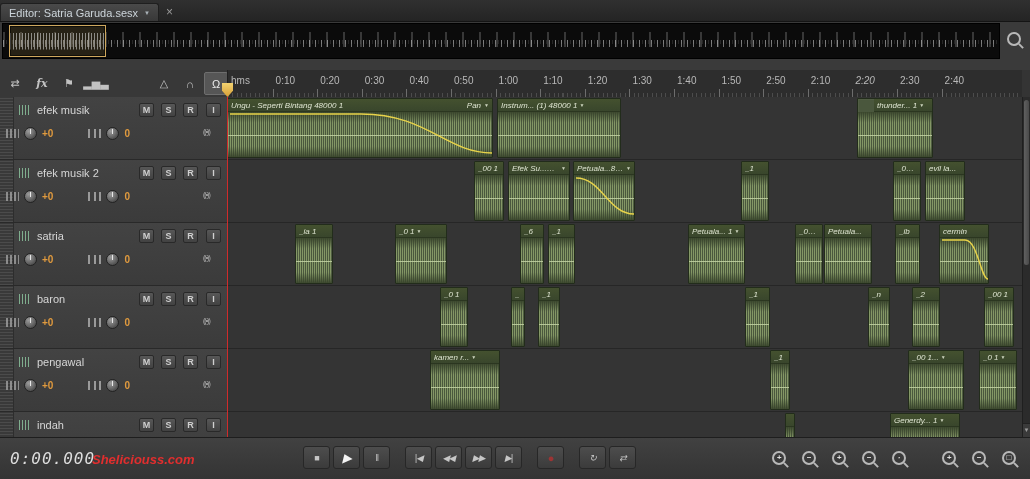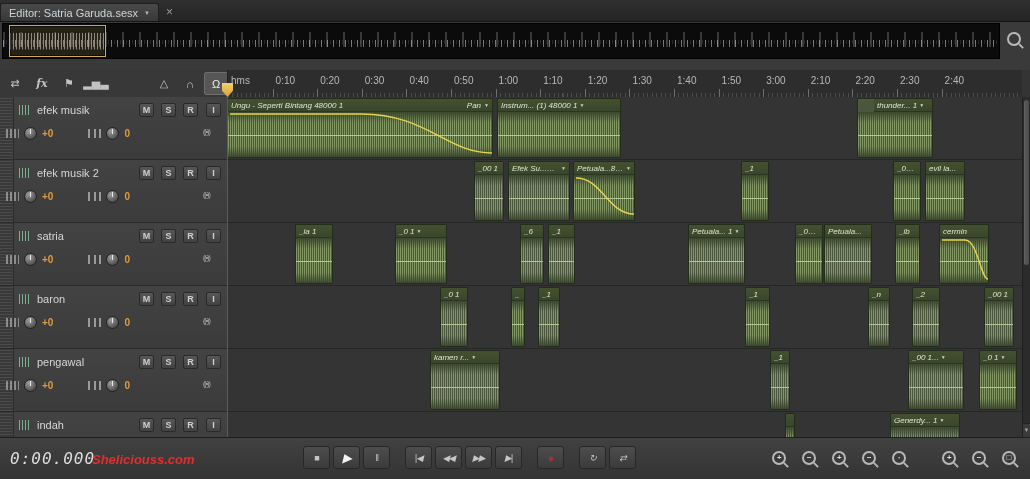--- a/index.html
+++ b/index.html
@@ -172,25 +172,25 @@
       <span class="rlabel" style="left: 315.2px;">1:10</span>
       <div class="rtick" style="left: 356.8px;"></div>
       <span class="rlabel" style="left: 359.8px;">1:20</span>
       <div class="rtick" style="left: 401.4px;"></div>
       <span class="rlabel" style="left: 404.4px;">1:30</span>
       <div class="rtick" style="left: 446px;"></div>
       <span class="rlabel" style="left: 449px;">1:40</span>
       <div class="rtick" style="left: 490.6px;"></div>
       <span class="rlabel" style="left: 493.6px;">1:50</span>
       <div class="rtick" style="left: 535.2px;"></div>
-      <span class="rlabel" style="left: 538.2px;">3:00</span>
+      <span class="rlabel" style="left: 538.2px;">2:50</span>
       <div class="rtick" style="left: 579.8px;"></div>
       <span class="rlabel" style="left: 582.8px;">2:10</span>
       <div class="rtick" style="left: 624.4px;"></div>
-      <span class="rlabel" style="left: 627.4px;">2:20</span>
+      <span class="rlabel" style="left: 627.4px; font-style: italic;">2:20</span>
       <div class="rtick" style="left: 669px;"></div>
       <span class="rlabel" style="left: 672px;">2:30</span>
       <div class="rtick" style="left: 713.6px;"></div>
       <span class="rlabel" style="left: 716.6px;">2:40</span>
     </div>
   <div class="ruler-corner"></div>
 
   <div class="headers" id="headers">
       <div class="thead">
         <div class="grip"></div>

